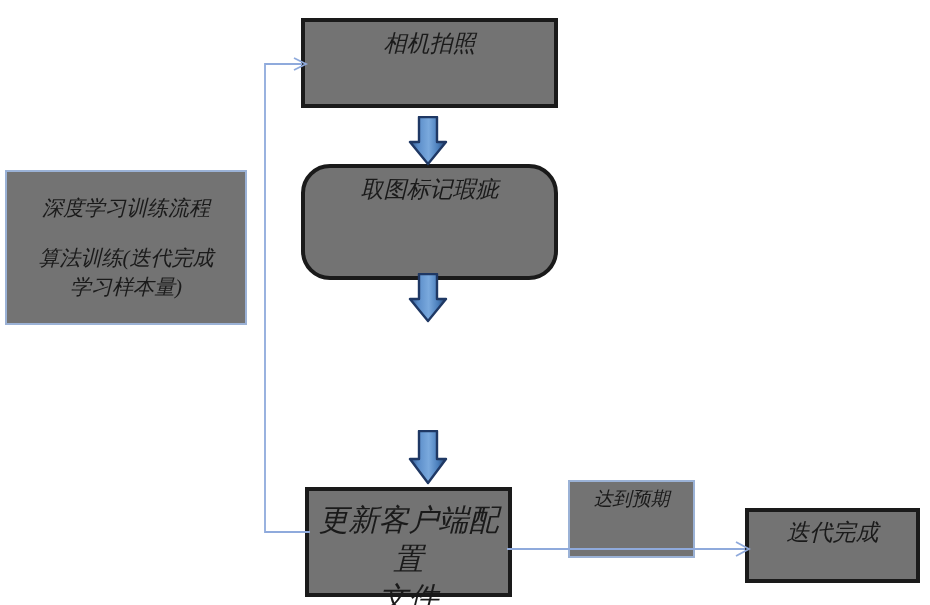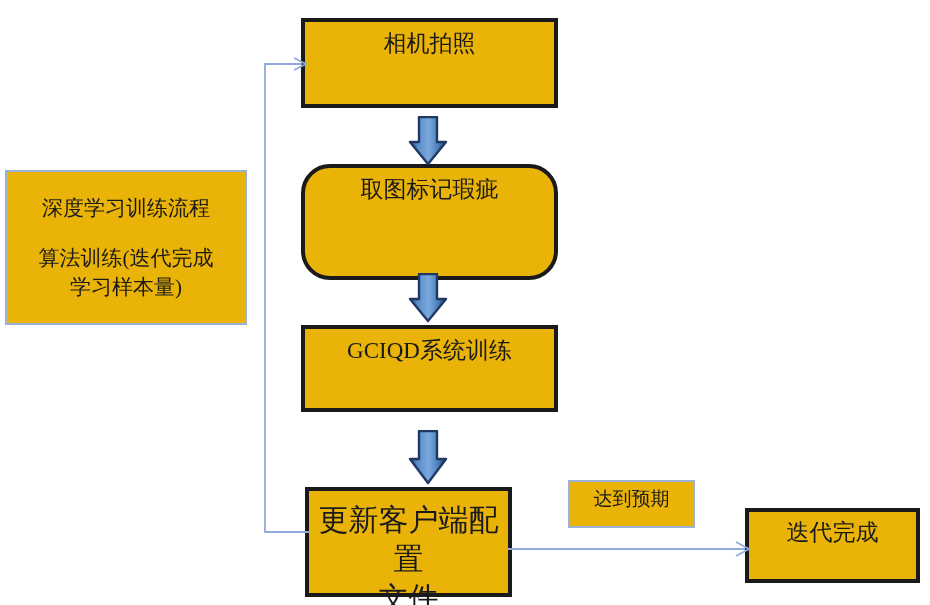--- a/index.html
+++ b/index.html
@@ -8,23 +8,24 @@
     background:#ffffff;
     font-family:"Liberation Serif","DejaVu Serif",serif;
     overflow:hidden;
   }
   #canvas{position:relative;width:930px;height:605px;}
 
   
   .node{
     position:absolute;
     box-sizing:border-box;
-    background:#eab308;
+    background:#737373;
     display:flex;
     justify-content:center;
+    font-style:italic;
   }
   .node .label{
     text-align:center;
     line-height:1.30;
     color:#1a1a1a;
     white-space:pre-line;
   }
 
   
   .process{
@@ -46,21 +47,21 @@
   #box-camera      {left:301px; top:18px;  width:257px; height:90px;}
   #box-mark        {left:301px; top:164px; width:257px; height:116px;border-radius:29px;}
   #box-train       {left:301px; top:325px; width:257px; height:87px;}
   #box-config      {left:305px; top:487px; width:207px; height:110px;}
   #box-done        {left:745px; top:508px; width:175px; height:75px;}
 
   #box-config .label{font-size:30px;padding-top:9px;}
   #box-done   .label{font-size:23px;padding-top:6px;}
 
   #box-expect{
-    left:568px; top:480px; width:127px; height:48px;
+    left:568px; top:480px; width:127px; height:78px;
     align-items:flex-start;
   }
   #box-expect .label{font-size:19px;padding-top:5px;}
 
   #box-notes{
     left:5px; top:170px; width:242px; height:155px;
     flex-direction:column;
     justify-content:center;
     align-items:center;
   }
@@ -96,23 +97,20 @@
   </div>
 
   <div class="node process" id="box-camera">
     <div class="label">相机拍照</div>
   </div>
 
   <div class="node process" id="box-mark">
     <div class="label">取图标记瑕疵</div>
   </div>
 
-  <div class="node process" id="box-train">
-    <div class="label">GCIQD系统训练</div>
-  </div>
 
   <div class="node process" id="box-config">
     <div class="label">更新客户端配置
 文件</div>
   </div>
 
   <div class="node info" id="box-expect">
     <div class="label">达到预期</div>
   </div>
 

